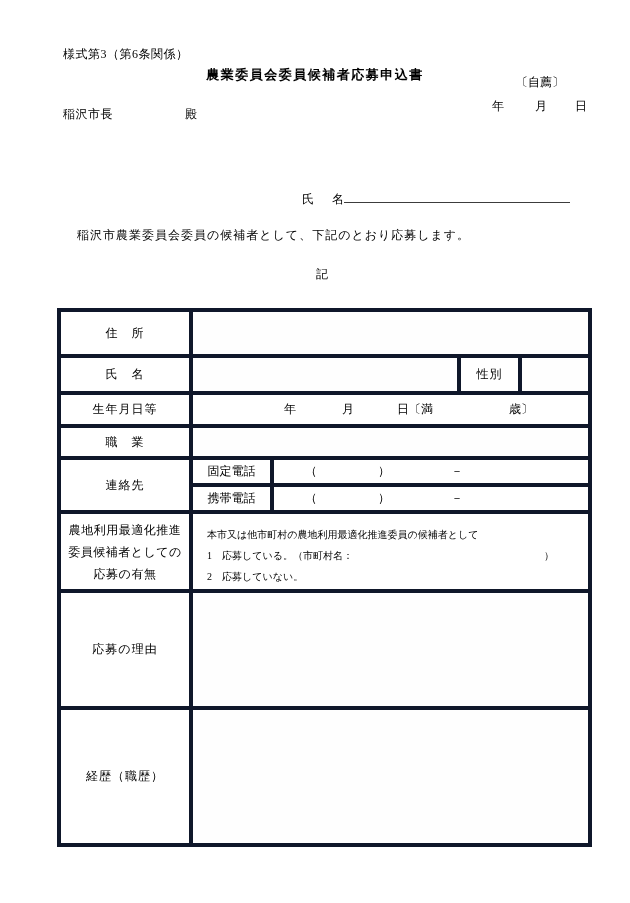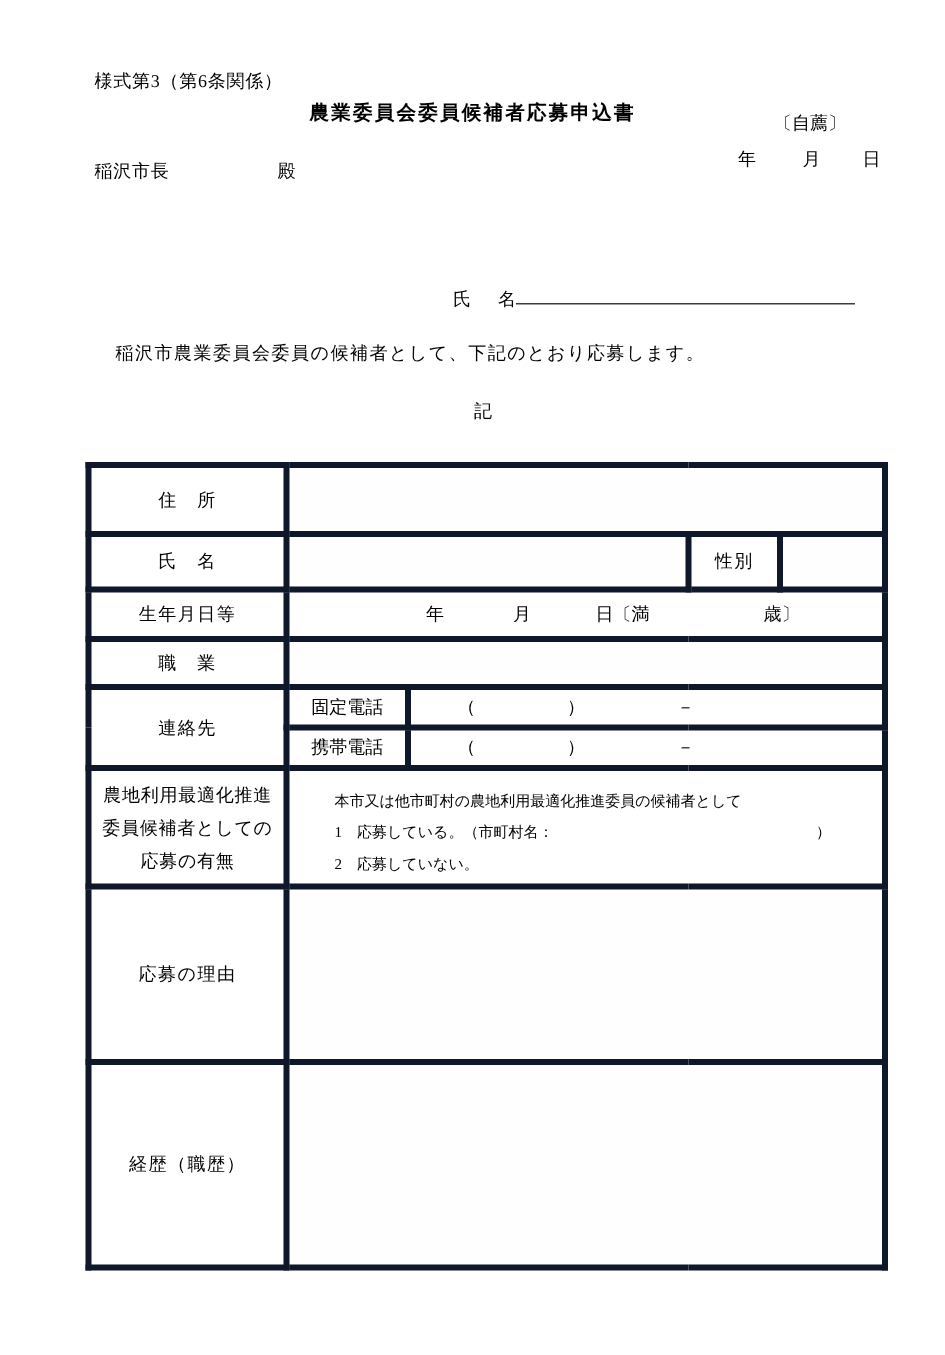--- a/index.html
+++ b/index.html
@@ -66,21 +66,21 @@
   .birth-content .sa { margin-left:76px; }
 
   .phone-content { white-space:nowrap; }
   .phone-content .po { margin-left:31px; }
   .phone-content .pc { margin-left:61px; }
   .phone-content .da { margin-left:61px; }
 
   td.opt-label { line-height:22px; letter-spacing:0.5px; }
   td.opt-content { vertical-align:top; }
   .opt-inner { padding:7px 0 0 14px; font-size:10px; line-height:21px; }
-  .opt-line { position:relative; white-space:nowrap;margin-left:16px; }
+  .opt-line { position:relative; white-space:nowrap; }
   .opt-close { position:absolute; right:34px; top:0; }
 </style>
 </head>
 <body>
 
 <div class="page">
 
   <div class="abs form-number">様式第3（第6条関係）</div>
   <div class="abs recommend">〔自薦〕</div>
   <div class="abs form-title">農業委員会委員候補者応募申込書</div>

